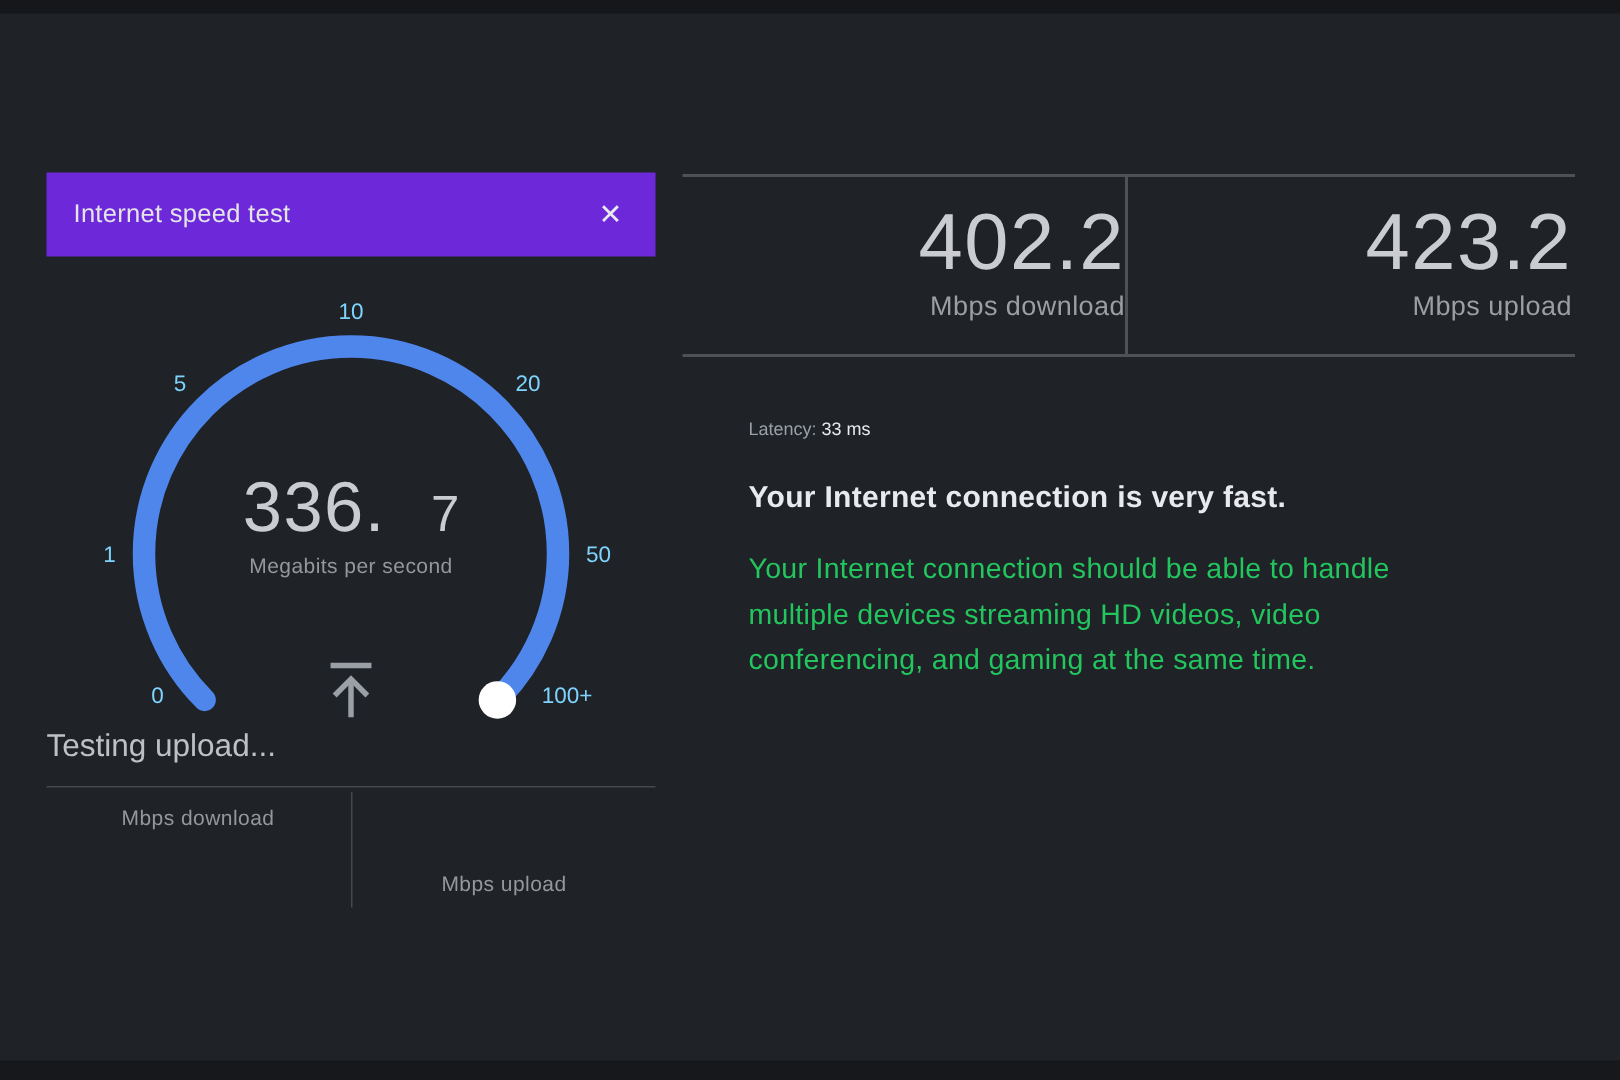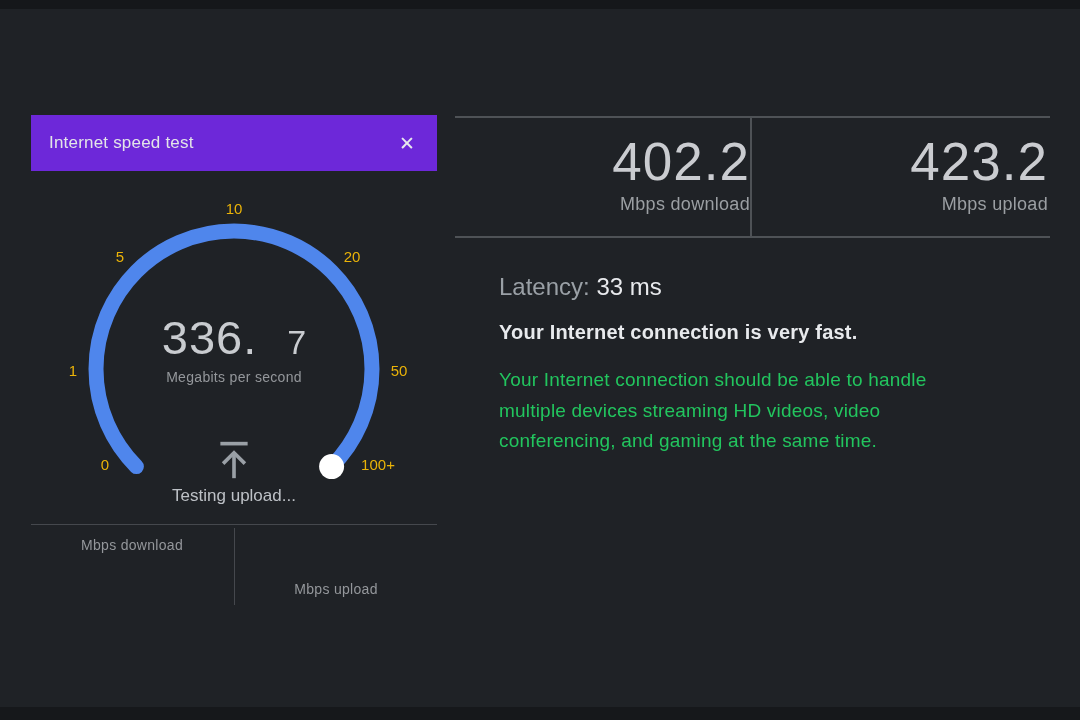--- a/index.html
+++ b/index.html
@@ -43,21 +43,21 @@
     background: transparent; border: none;
   }
 
   
   .gauge {
     position: absolute; left: 31px; top: 190px; width: 406px; height: 332px;
   }
   .gauge svg.arc { position: absolute; left: 0; top: 0; }
   .tick {
     position: absolute; transform: translate(-50%, -50%);
-    font-size: 15px; color: #eab308;
+    font-size: 15px; color: #7dd3fc;
   }
   .tick-0   { left: 74px;  top: 274px; }
   .tick-1   { left: 42px;  top: 180px; }
   .tick-5   { left: 89px;  top: 66px;  }
   .tick-10  { left: 203px; top: 18px;  }
   .tick-20  { left: 321px; top: 66px;  }
   .tick-50  { left: 368px; top: 180px; }
   .tick-100 { left: 347px; top: 274px; }
   .gauge-value {
     position: absolute; left: 0; top: 120px; width: 406px;
@@ -69,21 +69,21 @@
   .gauge-value .dec { font-size: 34px; font-weight: 400; }
   .gauge-unit {
     position: absolute; left: 0; top: 179px; width: 406px;
     text-align: center; font-size: 14px; color: #94979b; letter-spacing: 0.3px;
   }
   .upload-arrow {
     position: absolute; left: 183px; top: 250px;
   }
   .gauge-status {
     position: absolute; left: 0; top: 296px; width: 406px;
-    text-align: center; font-size: 17px; color: #bdc1c6;
+    text-align: left; font-size: 21px; color: #bdc1c6;
   }
 
   
   .mini-divider-h {
     position: absolute; left: 31px; top: 524px; width: 406px; height: 1px;
     background: #45484d;
   }
   .mini-divider-v {
     position: absolute; left: 234px; top: 528px; width: 1px; height: 77px;
     background: #45484d;
@@ -123,21 +123,21 @@
     font-size: 53px; font-weight: 300; color: #caccd0;
     line-height: 58px; letter-spacing: 1px;
   }
   .res-label {
     margin-top: 3px; font-size: 18px; color: #9b9fa3; letter-spacing: 0.3px;
   }
 
   .details {
     position: absolute; left: 499px; top: 271px; width: 490px;
   }
-  .detail-line { font-size: 24px; line-height: 31px; }
+  .detail-line { font-size: 12px; line-height: 31px; }
   .detail-key { color: #9aa0a6; }
   .detail-val { color: #e8eaed; }
   .verdict {
     margin-top: 19px; font-size: 20px; font-weight: 700; color: #e8eaed;
     letter-spacing: 0.2px;
   }
   .description {
     margin-top: 21px; width: 478px;
     font-size: 19px; line-height: 30.5px; color: #22c55e;
     letter-spacing: 0.2px;

